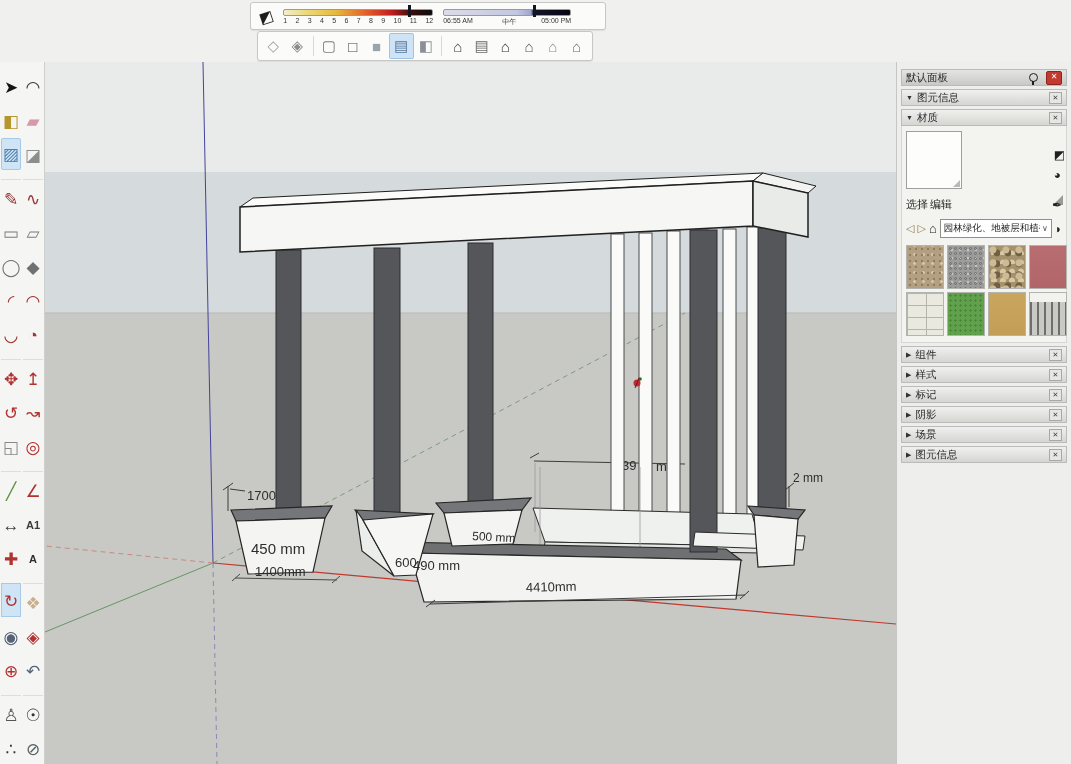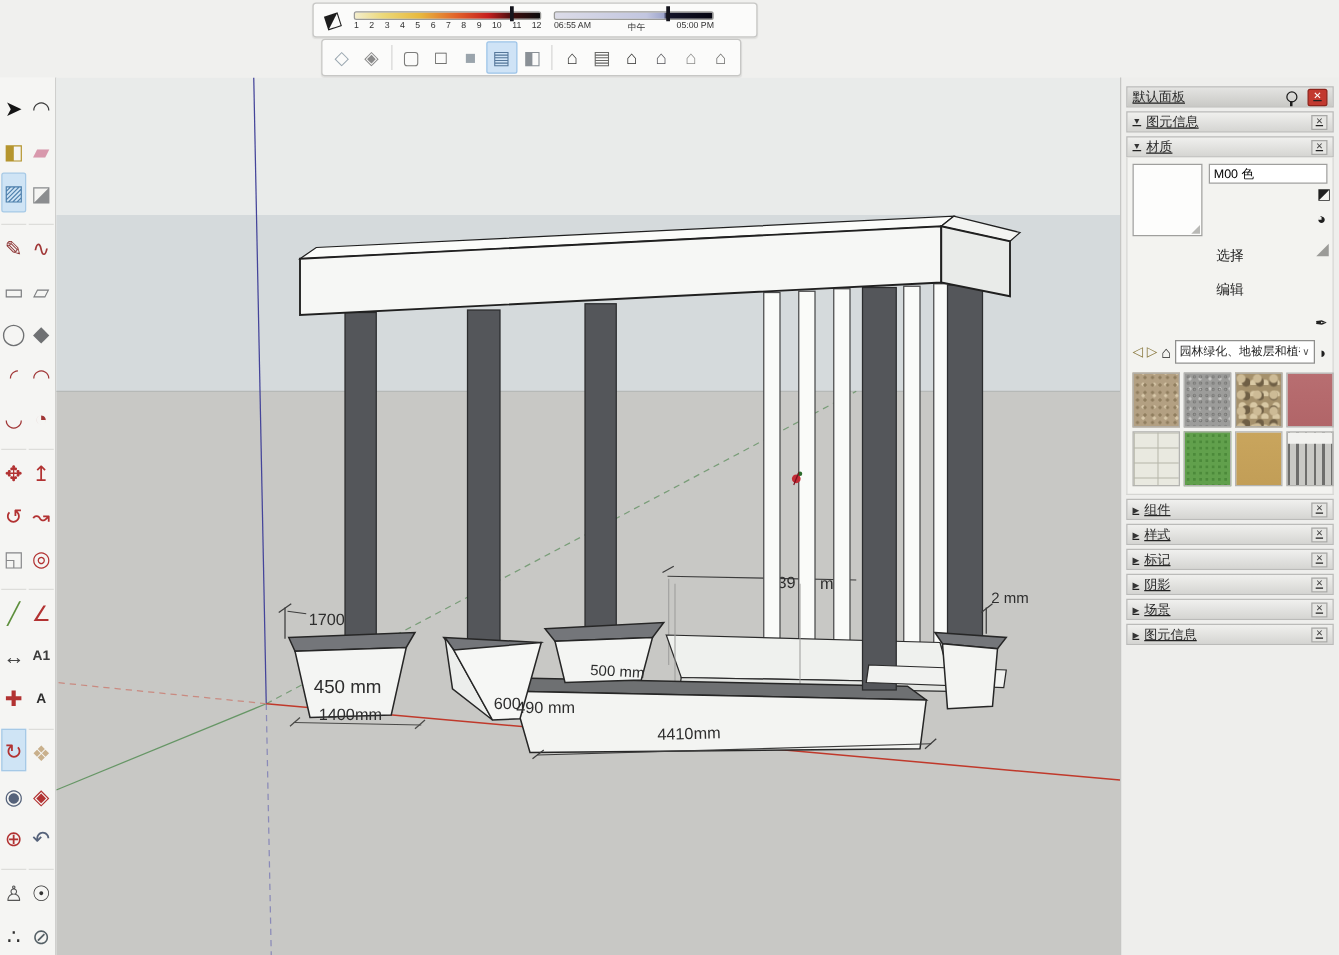--- a/index.html
+++ b/index.html
@@ -42,21 +42,21 @@
 
   
   #viewport{position:absolute;left:45px;top:62px;width:851px;height:702px;}
   #viewport svg{display:block;}
   text.dim{font-family:"Liberation Sans",sans-serif;fill:#2e2e2e;}
 
   
   #right-panel{position:absolute;left:896px;top:62px;width:175px;height:702px;background:#eeeeec;
                border-left:1px solid #c6c6c4;box-sizing:border-box;font-size:11px;color:#222;}
   .bar{margin:3px 4px 0 4px;height:17px;background:linear-gradient(#f0f0ee,#d5d5d2);
-       border:1px solid #bbbbb9;display:flex;align-items:center;padding:0 4px;gap:4px;box-sizing:border-box;text-decoration:underline;}
+       border:1px solid #bbbbb9;display:flex;align-items:center;padding:0 4px;gap:4px;box-sizing:border-box;}
   .bar .tri{font-size:7px;color:#333;}
   .bar .lbl{font-size:10.5px;color:#2a2a2a;}
   .xbox{margin-left:auto;width:11px;height:10px;background:#e6e6e3;border:1px solid #a8a8a6;
         font-size:7px;line-height:9px;text-align:center;color:#444;}
   #panel-titlebar{margin-top:7px;background:linear-gradient(#e4e4e2,#c9c9c6);}
   .pin{width:7px;height:7px;border:1.5px solid #1d1d1d;border-radius:50%;position:relative;margin-right:4px;}
   .pin::after{content:"";position:absolute;left:2px;top:7px;width:1.5px;height:4px;background:#1d1d1d;}
   .close-red{width:14px;height:12px;background:#c2392f;border:1px solid #8e241c;color:#fff;
              font-size:8px;line-height:10px;text-align:center;border-radius:2px;}
   .section-body{margin:0 4px;background:#f3f3f0;border:1px solid #d6d6d3;border-top:none;
@@ -68,21 +68,21 @@
   .mat-preview{width:54px;height:56px;background:#fdfdfc;border:1px solid #9f9f9d;position:relative;}
   .mat-preview::after{content:"";position:absolute;right:1px;bottom:1px;border-left:7px solid transparent;
                       border-bottom:7px solid #b9b9b6;}
   .mat-right{flex:1;display:flex;flex-direction:column;}
   .mat-name{height:16px;border:1px solid #9f9f9d;background:#fff;font-size:10px;padding:0 3px;
             font-family:"Liberation Sans",sans-serif;width:100%;box-sizing:border-box;}
   .mat-sidecons{position:absolute;right:6px;display:flex;flex-direction:column;gap:8px;margin-top:18px;}
   .mat-sidecons span{font-size:12px;color:#1f1f1f;line-height:1;}
   .mat-flyout{position:absolute;right:8px;margin-top:64px;border-left:10px solid transparent;
               border-bottom:10px solid #9b9b98;width:0;height:0;}
-  .mat-tabs{display:flex;gap:12px;margin-top:8px;align-items:center;flex-direction:column;}
+  .mat-tabs{display:flex;gap:2px;margin-top:8px;align-items:center;}
   .mat-tabs .tab{font-size:11px;color:#1d1d1d;}
   .mat-tabs .pipette{margin-left:auto;font-size:12px;transform:rotate(0deg);color:#222;}
   .mat-nav{display:flex;align-items:center;gap:3px;margin-top:7px;}
   .nav-arrow{font-size:11px;color:#8a7a40;}
   .nav-home{font-size:13px;color:#1b1b1b;font-weight:bold;}
   .mat-select{flex:1;height:17px;border:1px solid #8f8f8d;background:#fff;display:flex;align-items:center;
               padding:0 3px;gap:2px;min-width:0;}
   .mat-select .val{flex:1;font-size:9.5px;white-space:nowrap;overflow:hidden;}
   .mat-select .caret{font-size:8px;color:#555;}
   .nav-paint{font-size:12px;color:#1f1f1f;}
@@ -435,23 +435,20 @@
       <span class="xbox">✕</span>
     </div>
     <div class="section-body" id="mat-body">
       <div class="mat-sidecons">
         <span>◩</span>
         <span>◕</span>
       </div>
       <div class="mat-flyout"></div>
       <div class="mat-top">
         <div class="mat-preview"></div>
-        <div class="mat-right">
-          <input class="mat-name" value="M00 色" style="">
-        </div>
       </div>
       <div class="mat-tabs">
         <span class="tab">选择</span>
         <span class="tab">编辑</span>
         <span class="pipette">✒</span>
       </div>
       <div class="mat-nav">
         <span class="nav-arrow">◁</span>
         <span class="nav-arrow">▷</span>
         <span class="nav-home">⌂</span>

